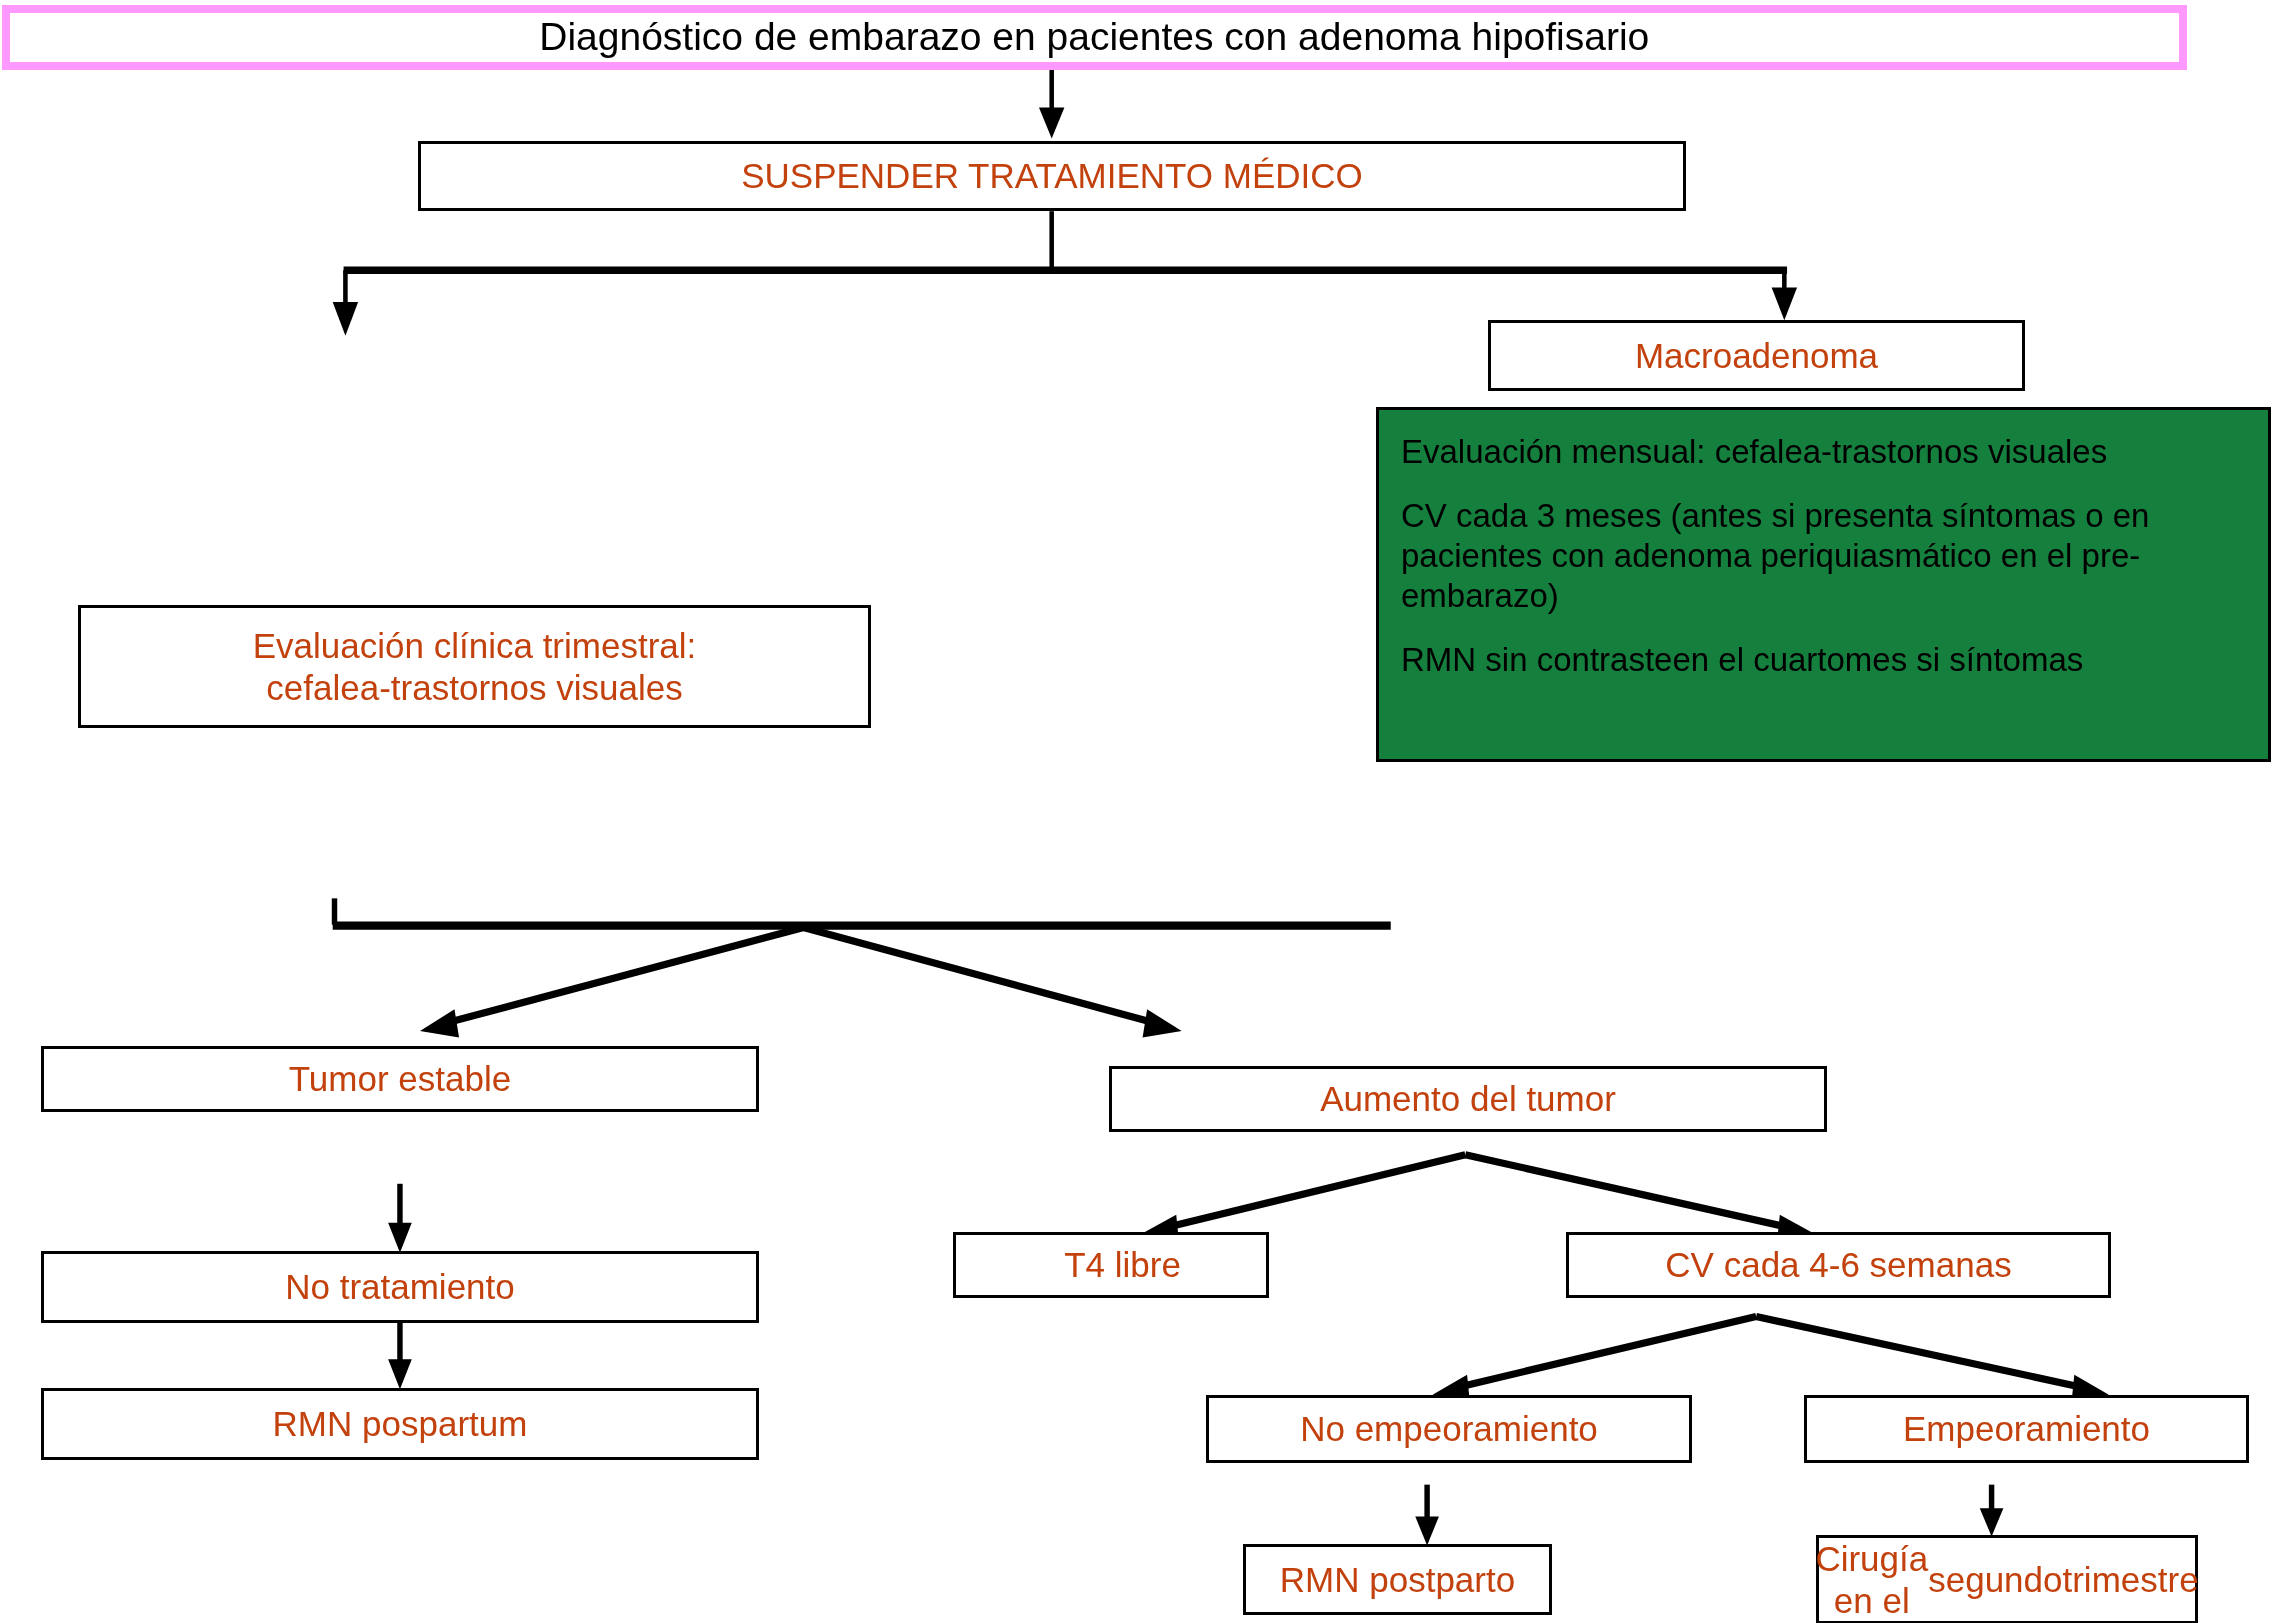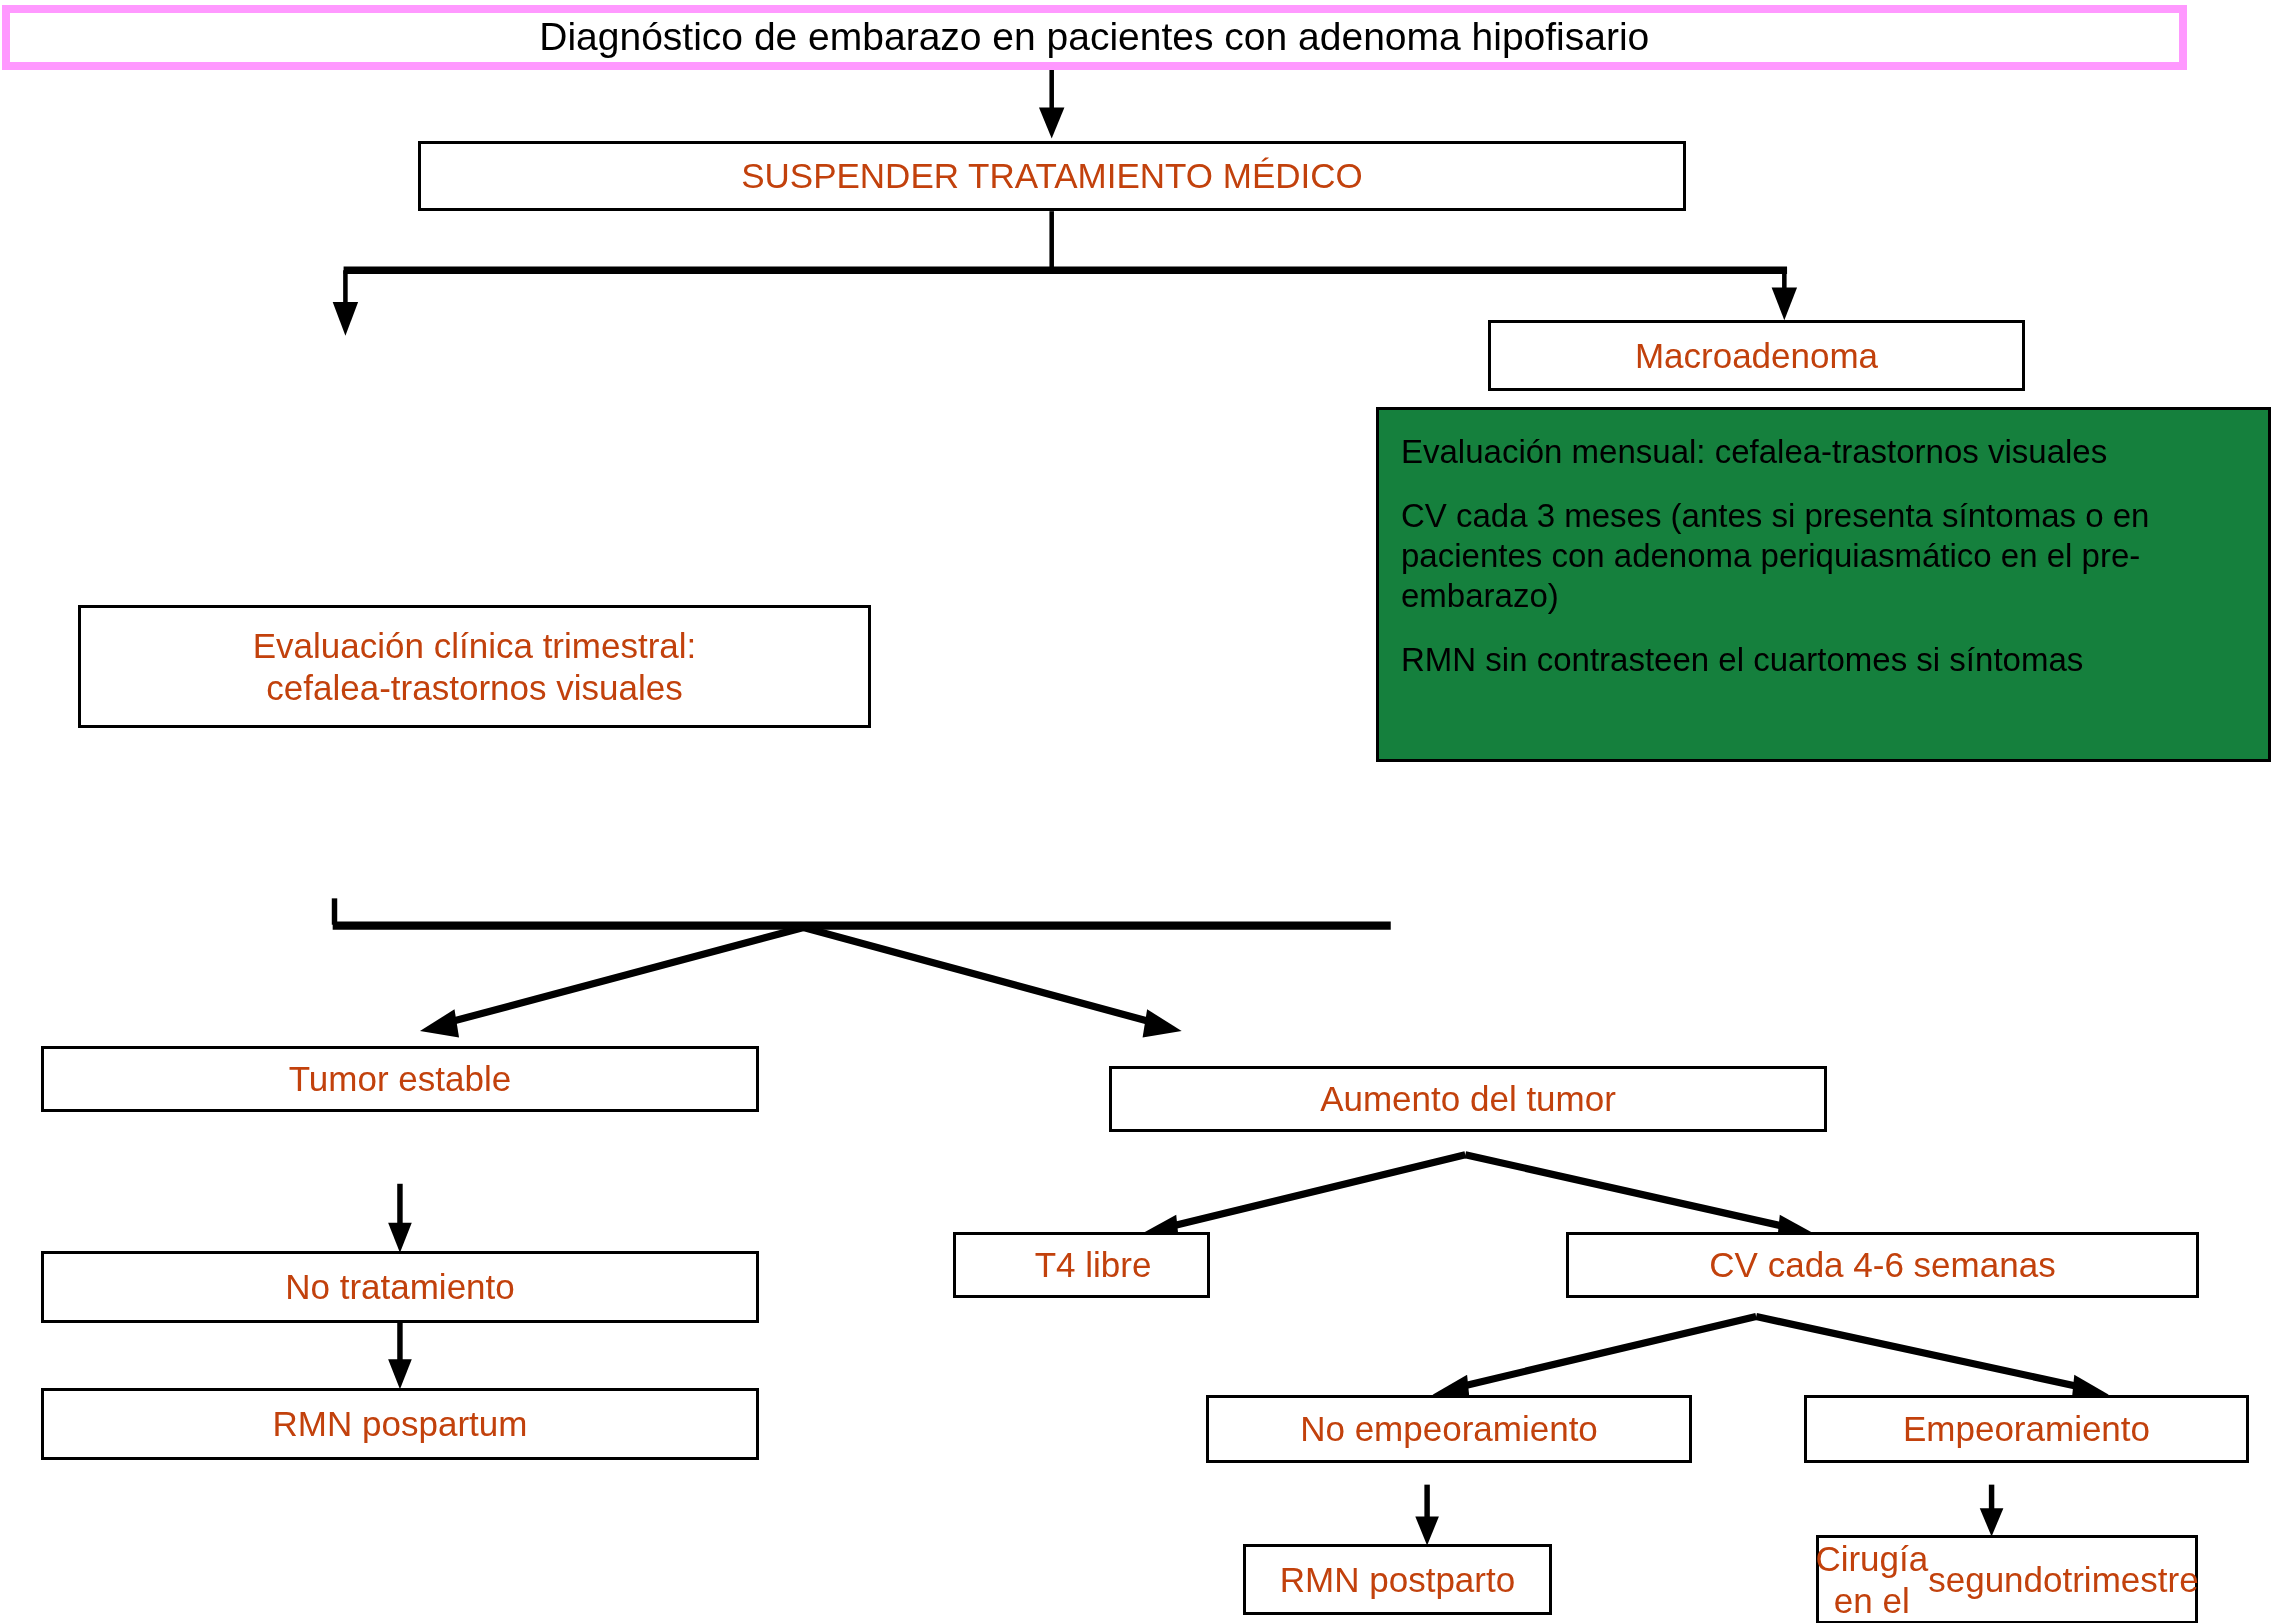--- a/index.html
+++ b/index.html
@@ -187,25 +187,25 @@
   </div>
 
   <div class="node fs-38" style="left:41px; top:1251px; width:718px; height:72px; border-width:3.6px;">
     <span class="node-label">No tratamiento</span>
   </div>
 
   <div class="node fs-38" style="left:41px; top:1388px; width:718px; height:72px; border-width:3.6px;">
     <span class="node-label">RMN pospartum</span>
   </div>
 
-  <div class="node fs-38" style="left:953px; top:1232px; width:257px; height:66px; border-width:3.6px;padding-left:32px;">
+  <div class="node fs-38" style="left:953px; top:1232px; width:316px; height:66px; border-width:3.6px;padding-left:32px;">
     <span class="node-label">T4 libre</span>
   </div>
 
-  <div class="node fs-38" style="left:1566px; top:1232px; width:633px; height:66px; border-width:3.6px;">
+  <div class="node fs-38" style="left:1566px; top:1232px; width:545px; height:66px; border-width:3.6px;">
     <span class="node-label">CV cada 4-6 semanas</span>
   </div>
 
   <div class="node fs-38" style="left:1206px; top:1395px; width:486px; height:68px; border-width:3.6px;">
     <span class="node-label">No empeoramiento</span>
   </div>
 
   <div class="node fs-38" style="left:1804px; top:1395px; width:445px; height:68px; border-width:3.6px;">
     <span class="node-label">Empeoramiento</span>
   </div>

